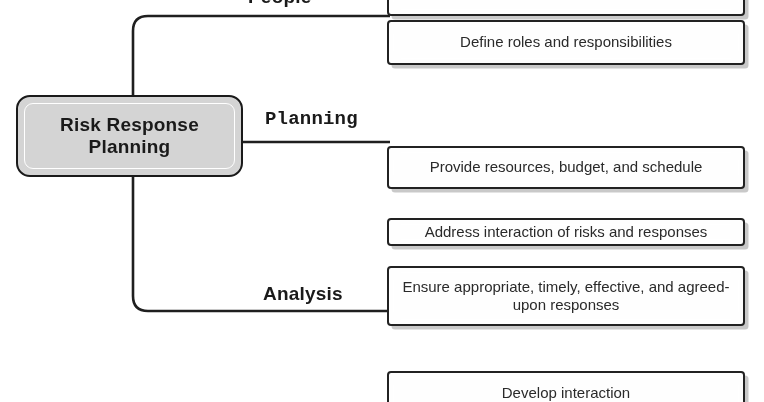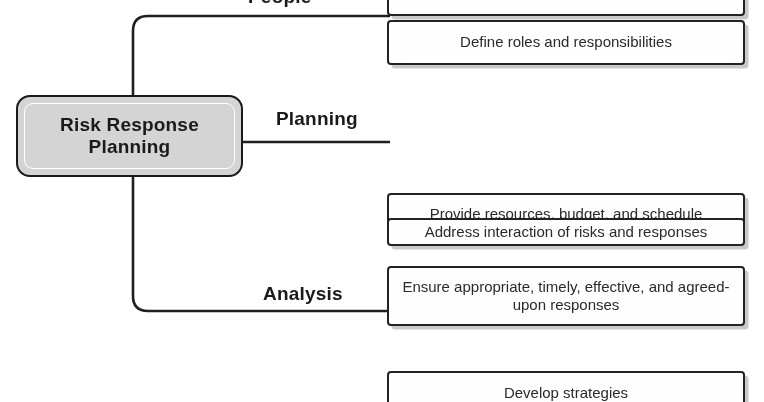--- a/index.html
+++ b/index.html
@@ -70,21 +70,21 @@
   .branch-label {
     position: absolute;
     font-size: 19px;
     font-weight: bold;
     color: #1a1a1a;
     letter-spacing: 0.2px;
     white-space: nowrap;
     z-index: 6;
   }
   .branch-people   { left: 248px; top: -14px; }
-  .branch-planning { left: 276px; top: 108px; }
+  .branch-planning { left: 265px; top: 108px; font-family: Liberation Mono, monospace; }
   .branch-analysis { left: 263px; top: 283px; }
 
   
   .leaf {
     position: absolute;
     left: 387px;
     width: 358px;
     box-sizing: border-box;
     border: 2.3px solid #222222;
     border-radius: 4px;
@@ -113,21 +113,21 @@
     font-size: 15px;
     color: #2a2a2a;
     line-height: 1.22;
     padding: 0 10px;
   }
 
   
   .leaf-0 { top: -30px;  height: 46px; }
   .leaf-1 { top: 20px;   height: 45px; }
   .leaf-2 { top: 95px;   height: 45px; }
-  .leaf-3 { top: 146px;  height: 43px; margin-top: 47px; }
+  .leaf-3 { top: 146px;  height: 43px; }
   .leaf-4 { top: 218px;  height: 28px; }
   .leaf-5 { top: 266px;  height: 60px; }
   .leaf-6 { top: 320px;  height: 43px; }
   .leaf-7 { top: 371px;  height: 45px; }
 </style>
 </head>
 <body>
 
 <div id="canvas">
 
@@ -164,16 +164,16 @@
   <div class="leaf leaf-4">
     <div class="leaf-text">Address interaction of risks and responses</div>
   </div>
 
   <div class="leaf leaf-5">
     <div class="leaf-text">Ensure appropriate, timely, effective, and agreed-upon responses</div>
   </div>
 
 
   <div class="leaf leaf-7">
-    <div class="leaf-text">Develop strategies</div>
+    <div class="leaf-text">Develop interaction</div>
   </div>
 
 </div>
 
 </body></html>

